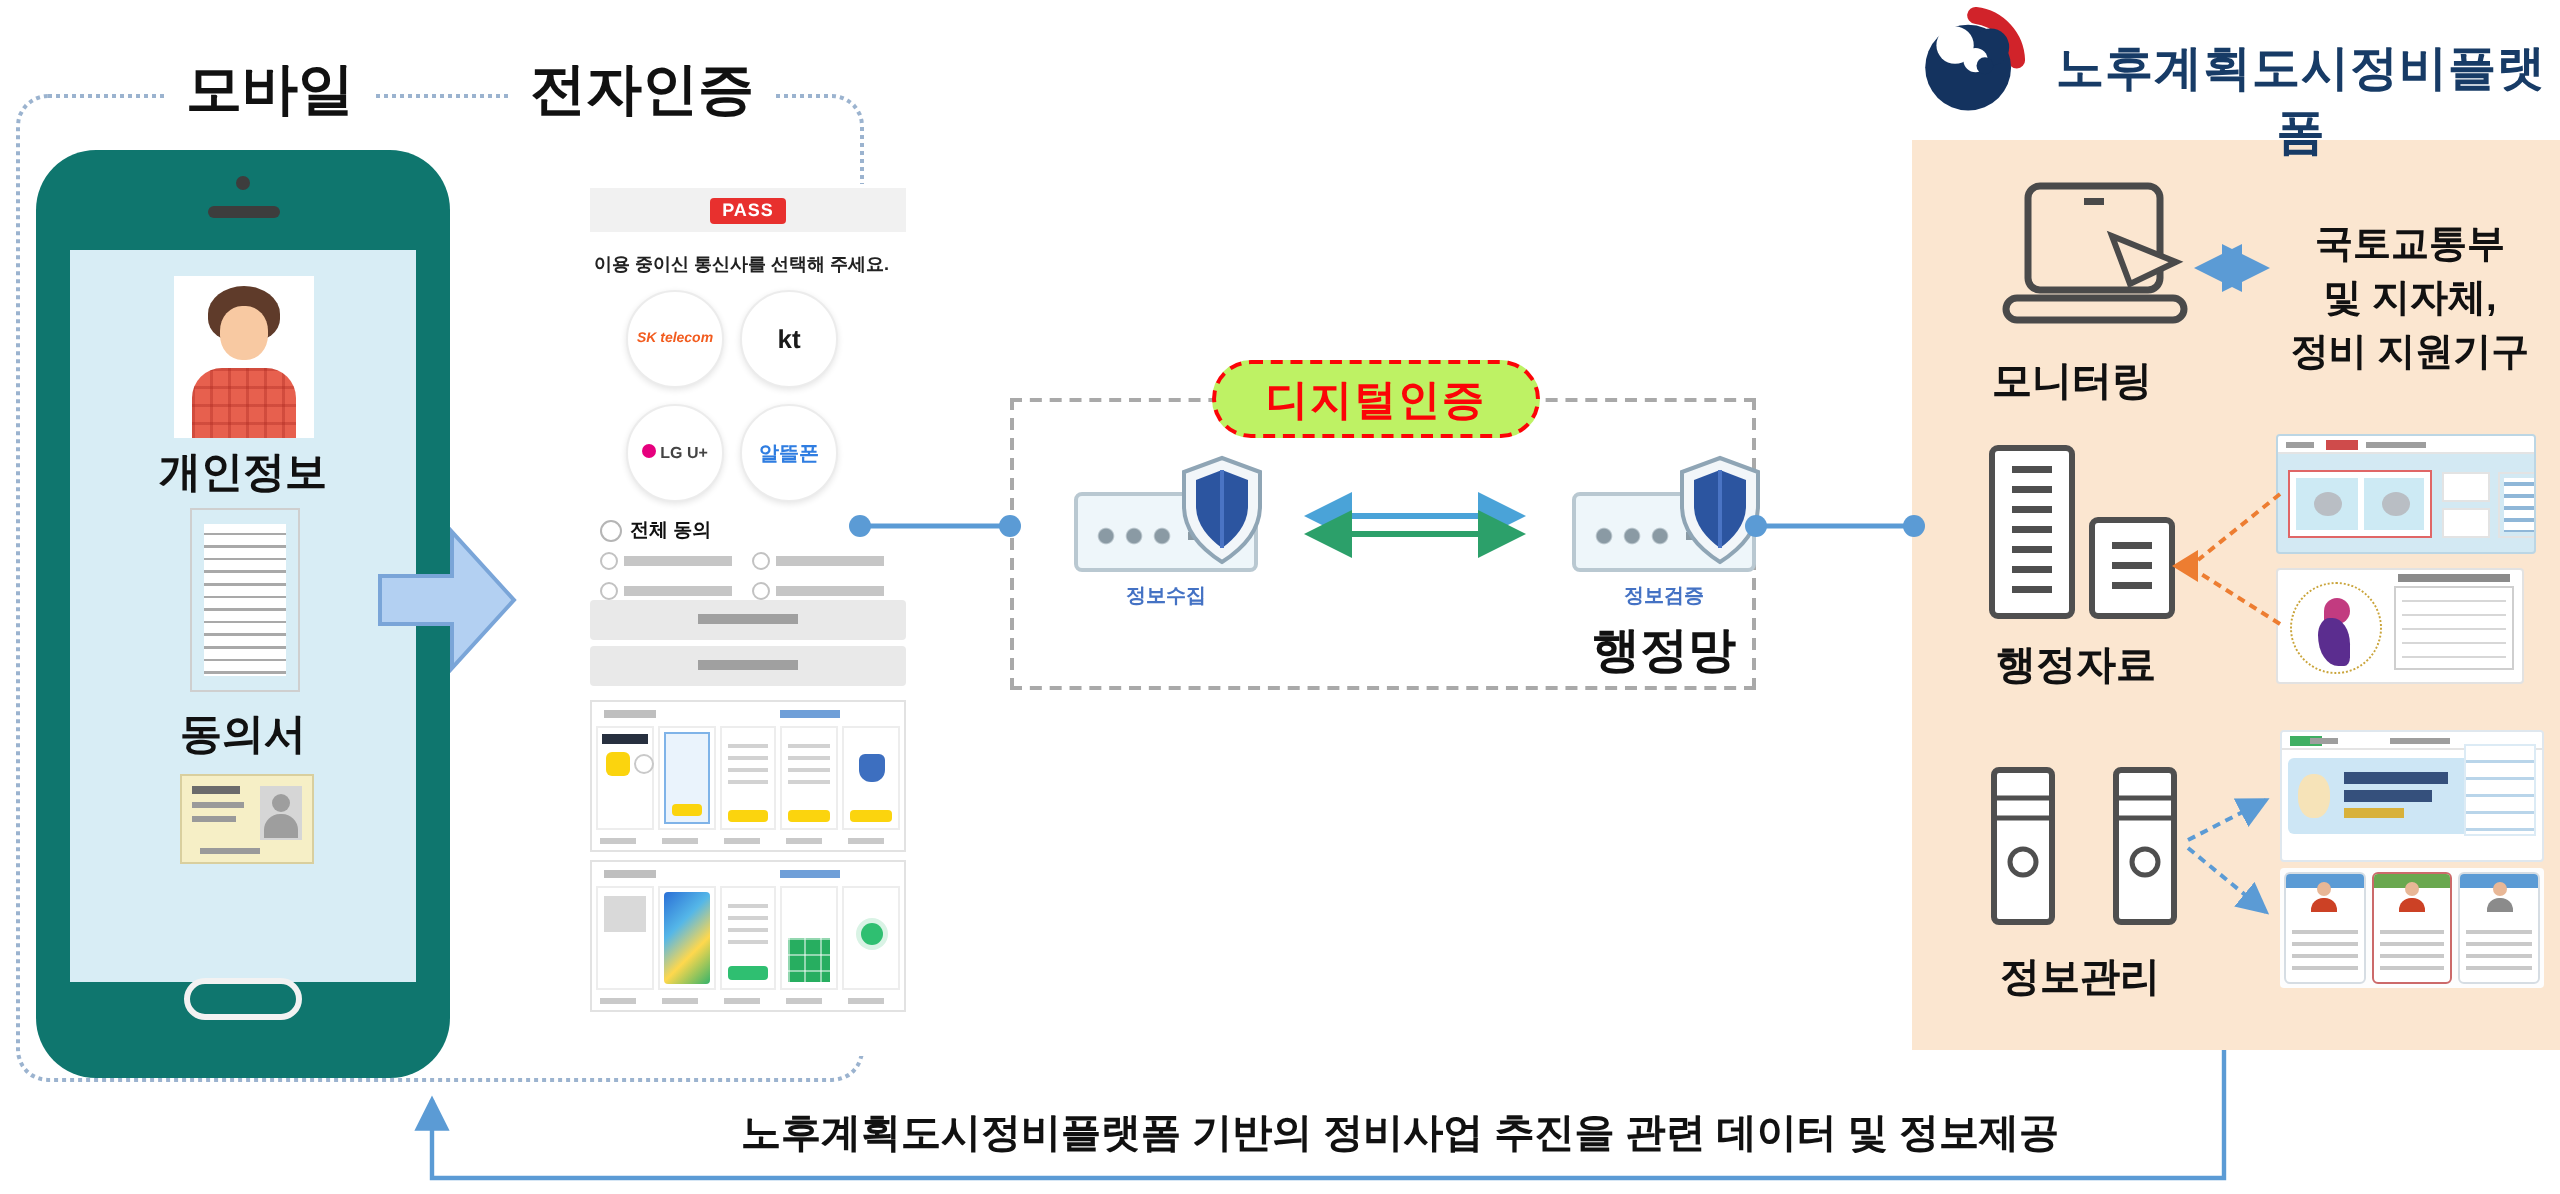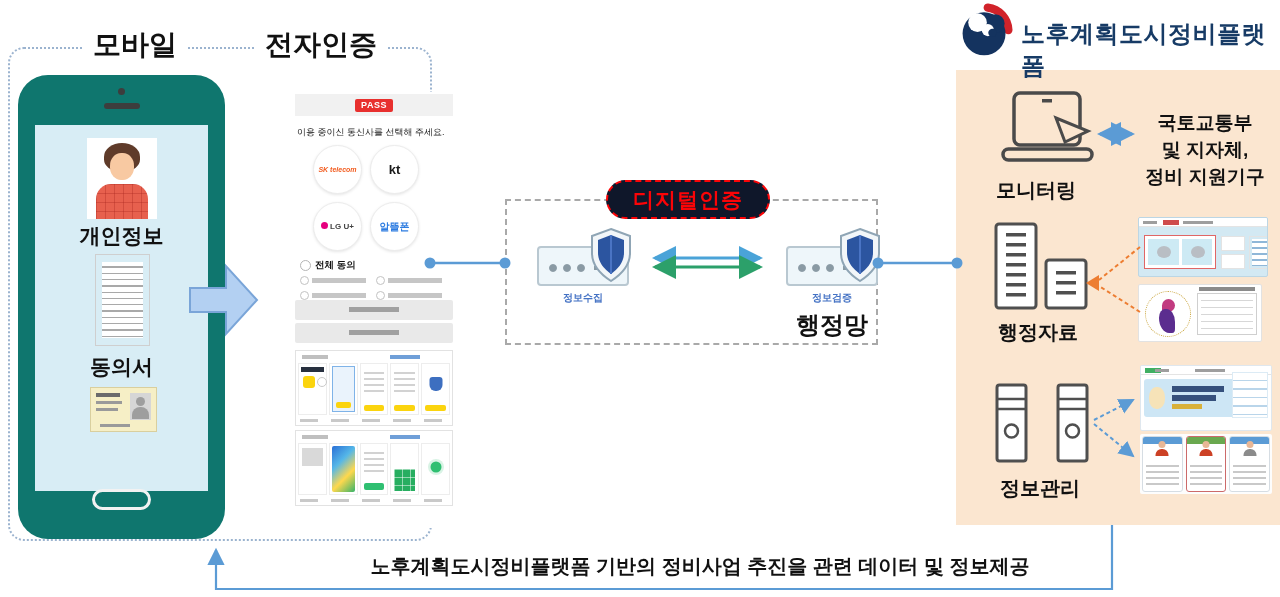--- a/index.html
+++ b/index.html
@@ -47,21 +47,21 @@
   .idc-photo::before { content:""; position:absolute; left:6px; top:4px; width:9px; height:9px; border-radius:50%; background:#9e9e9e; }
   .idc-photo::after  { content:""; position:absolute; left:2px; top:14px; width:17px; height:12px; border-radius:8px 8px 0 0; background:#9e9e9e; }
 
   .big-arrow { position:absolute; left:188px; top:260px; z-index:3; }
 
   
   .auth-col { position:absolute; left:256px; top:92px; width:166px; height:436px; background:#fff; z-index:1;margin-left:35px; }
   .pass-bar { position:absolute; left:4px; top:2px; width:158px; height:22px; background:#f1f1f1; }
   .pass-chip { margin:5px auto 0; width:38px; height:13px; background:#e8302e; color:#fff; font-size:9px;
                font-weight:bold; text-align:center; line-height:13px; border-radius:2px; letter-spacing:.5px; }
-  .instruction { position:absolute; left:6px; top:34px; font-size:9px; font-weight:400; color:#222; white-space:nowrap; }
+  .instruction { position:absolute; left:6px; top:34px; font-size:9px; font-weight:700; color:#222; white-space:nowrap; }
   .carrier { position:absolute; width:49px; height:49px; border-radius:50%; background:#fff; border:1px solid #ececec;
              box-shadow:0 1px 3px rgba(0,0,0,.10); display:flex; align-items:center; justify-content:center;
              text-align:center; }
   #carrier-skt { left:22px; top:53px; } #carrier-kt { left:79px; top:53px; }
   #carrier-lgu { left:22px; top:110px; } #carrier-mvno { left:79px; top:110px; }
   .c-skt { font-size:7px; font-weight:bold; color:#f25c1f; font-style:italic; }
   .c-kt  { font-size:13px; font-weight:bold; color:#1a1a1a; }
   .c-lgu { font-size:8px; font-weight:bold; color:#444; }
   .c-lgu::before { content:""; display:inline-block; width:7px; height:7px; border-radius:50%; background:#e6007e; margin-right:2px; }
   .c-mvno{ font-size:10px; font-weight:800; color:#2f7de1; }
@@ -81,21 +81,21 @@
              background-repeat:no-repeat; background-size:26px 4px,30px 4px; background-position:4px 2px,92px 2px; }
   .th-row { display:flex; gap:2px; height:52px; }
   .th-cell { flex:1; border:1px solid #ededed; background:#fff; position:relative; }
   .th-cap { height:8px; margin-top:2px;
             background-image:repeating-linear-gradient(90deg,#c9c9c9 0 18px,transparent 18px 31px);
             background-size:150px 3px; background-repeat:no-repeat; background-position:2px 2px; }
 
   
   .mid-box { position:absolute; left:505px; top:199px; width:373px; height:146px;
              border:2px dashed #a9a9a9; background:#fff; }
-  .digital-pill { position:absolute; left:606px; top:180px; width:164px; height:39px; background:#0f172a;
+  .digital-pill { position:absolute; left:606px; top:180px; width:164px; height:39px; background:#bef264;
                   border:2px dashed #fb0407; border-radius:20px; z-index:4;
                   display:flex; align-items:center; justify-content:center;
                   font-size:21px; font-weight:800; color:#fb0407; letter-spacing:1px; }
   .server { position:absolute; width:92px; height:40px; background:#eef6fa; border:2px solid #b9c8d1; border-radius:4px;
             background-image:radial-gradient(circle at 14px 20px, #8a9aa4 3.4px, transparent 4.4px),
                              radial-gradient(circle at 28px 20px, #8a9aa4 3.4px, transparent 4.4px),
                              radial-gradient(circle at 42px 20px, #8a9aa4 3.4px, transparent 4.4px),
                              linear-gradient(#8a9aa4,#8a9aa4);
             background-repeat:no-repeat; background-size:auto,auto,auto,15px 4px;
             background-position:0 0,0 0,0 0,55px 18px; }
@@ -177,21 +177,21 @@
   .tc-gbtn { position:absolute; left:3px; right:3px; bottom:4px; height:7px; background:#2fbf71; border-radius:2px; }
   .tc-gpad { position:absolute; left:3px; right:3px; bottom:3px; height:22px; background:#27ae60;
              background-image:linear-gradient(90deg, rgba(255,255,255,.5) 1px, transparent 1px),
                               linear-gradient(rgba(255,255,255,.5) 1px, transparent 1px);
              background-size:8px 8px; }
   .tc-gdot { position:absolute; left:50%; top:45%; transform:translate(-50%,-50%); width:11px; height:11px;
              border-radius:50%; background:#2fbf71; box-shadow:0 0 0 2.5px #d9f3e5; }
 
   
   .gov-logo { position:absolute; left:957px; top:3px; }
-  .logo-text { position:absolute; left:1021px; top:18px; font-size:24px; font-weight:800; color:#173b66; letter-spacing:.5px; }
+  .logo-text { position:absolute; left:1021px; top:18px; font-size:24px; font-weight:800; color:#173b66; letter-spacing:.5px;text-align:center; }
   .bottom-caption { position:absolute; left:330px; top:553px; width:740px; text-align:center;
                     font-size:20px; font-weight:800; color:#111; }
 
   .connectors { position:absolute; left:0; top:0; z-index:6; pointer-events:none; }
 </style>
 </head>
 <body>
 
 <div class="canvas">
 

